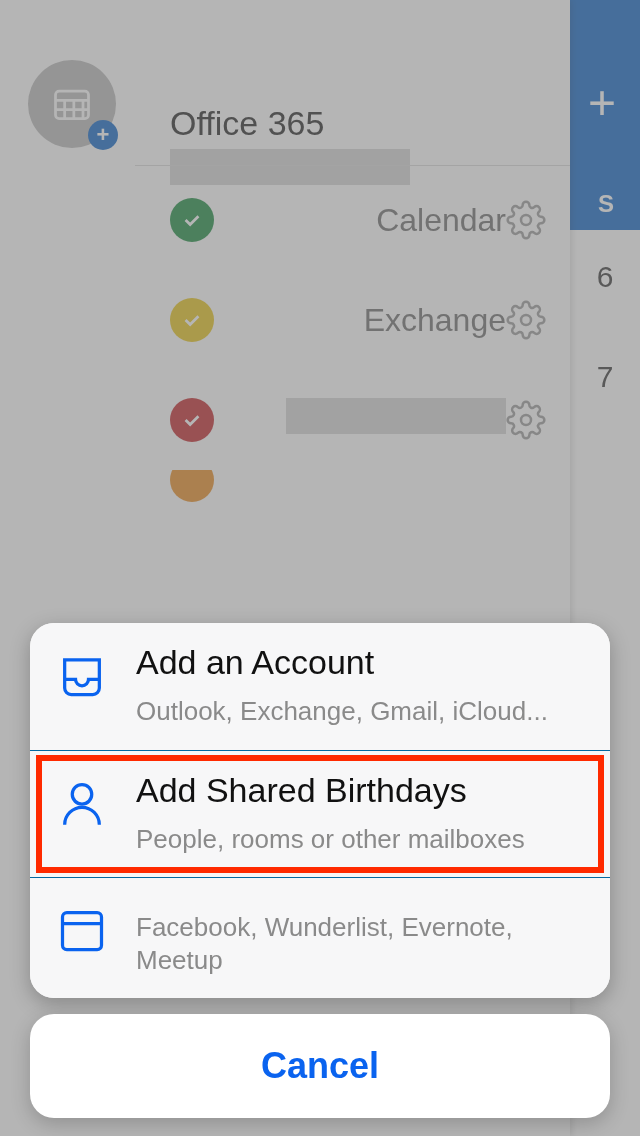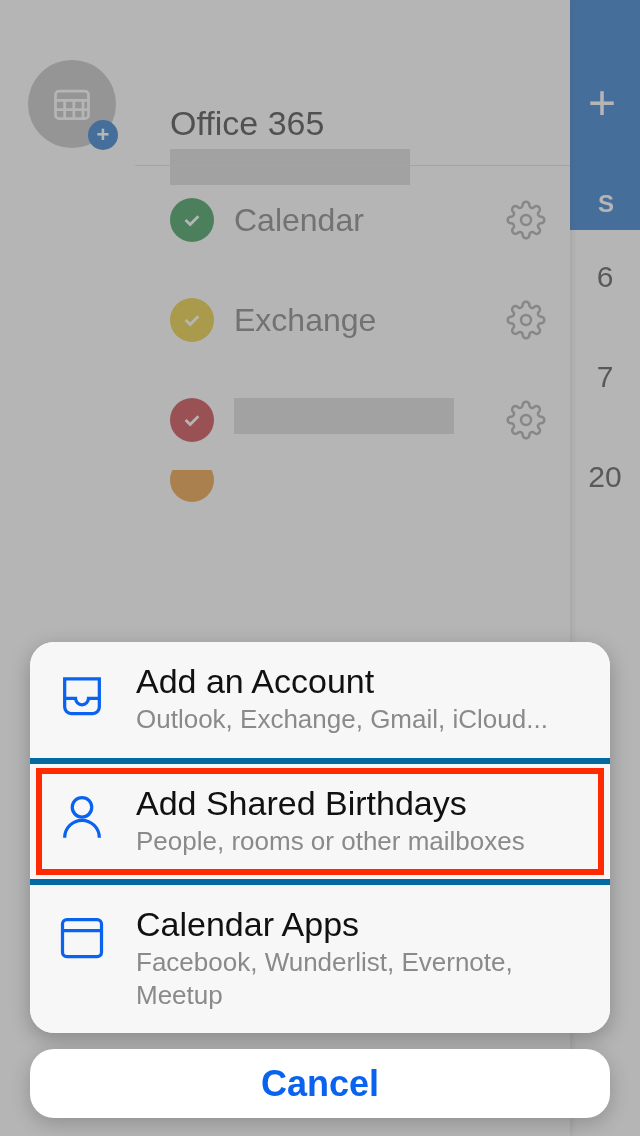--- a/index.html
+++ b/index.html
@@ -56,21 +56,21 @@
     position:absolute; top:60px; left:170px; right:0;margin-top:44px;
   }
   .account-header h2 { font-size:34px; font-weight:400; color:#222;}
   .account-header .redacted {
     margin-top:6px; width:240px; height:36px; background:#d6d6d6;
   }
   .divider-top {
     position:absolute; top:165px; left:135px; right:0; height:1px; background:#d9d9d9;
   }
 
-  .cal-list { position:absolute; top:170px; left:170px; right:24px; }
+  .cal-list { position:absolute; top:170px; left:170px; right:24px;text-align:right; }
   .cal-item { display:flex; align-items:center; height:100px; }
   .check {
     width:44px; height:44px; border-radius:50%; display:flex; align-items:center; justify-content:center;
     color:#fff;
   }
   .check.green { background:#178a3c; }
   .check.yellow { background:#e7c314; }
   .check.red { background:#c02227; }
   .check.orange { background:#e88b1e; }
   .check svg { width:22px; height:22px; }
@@ -82,55 +82,54 @@
   
   .sheet-wrap {
     position:absolute; left:30px; right:30px; bottom:18px;
   }
   .sheet {
     background:#f7f7f8; border-radius:24px; overflow:hidden;
     box-shadow: 0 6px 20px rgba(0,0,0,0.25);
   }
   .sheet-item {
     display:flex; align-items:flex-start; padding:20px 24px 22px 24px;
-    border-bottom:6px solid #0369a1; background:#f7f7f8; position:relative;
+    border-bottom:1px solid #0369a1; background:#f7f7f8; position:relative;
   }
   .sheet-item:last-child { border-bottom:none; }
   .sheet-icon {
     width:56px; height:56px; flex:0 0 56px; margin-top:4px; margin-right:26px;
     color:#0a63ef; display:flex; align-items:center; justify-content:center;
   }
   .sheet-icon svg { width:52px; height:52px; }
   .sheet-text .title { font-size:34px; color:#111; font-weight:400; }
-  .sheet-text .sub { font-size:26px; color:#8a8a8a; margin-top:2px; line-height:1.25;}
+  .sheet-text .sub { font-size:26px; color:#8a8a8a; margin-top:13px; line-height:1.25;}
   .highlight-box {
     position:absolute; left:6px; right:6px; top:4px; bottom:4px;
     border:6px solid #ff2a00; pointer-events:none;
   }
 
   .cancel-btn {
-    margin-top:16px; background:#fff; border-radius:24px; height:69px;
+    margin-top:16px; background:#fff; border-radius:24px; height:104px;
     display:flex; align-items:center; justify-content:center;
     font-size:36px; font-weight:600; color:#0a63ef;
     box-shadow: 0 6px 20px rgba(0,0,0,0.2);
   }
 </style>
 </head>
 <body>
 
 <div class="bg-root">
 
   <div class="right-strip">
     <div class="plus">+</div>
     <div class="s-label">S</div>
   </div>
   <div class="right-dates">
     <div class="d">6</div>
     <div class="d">7</div>
-    <div class="d">20</div>
   </div>
 
   <div class="sidebar">
     <div class="avatar-wrap">
       <div class="avatar-circle">
         <svg viewBox="0 0 24 24" fill="none" stroke="#fff" stroke-width="1.5">
           <rect x="3" y="5" width="18" height="15" rx="2"></rect>
           <line x1="3" y1="10" x2="21" y2="10"></line>
           <line x1="8" y1="10" x2="8" y2="20"></line>
           <line x1="13" y1="10" x2="13" y2="20"></line>
@@ -236,21 +235,20 @@
 
 
     <div class="sheet-item">
       <div class="sheet-icon">
         <svg viewBox="0 0 24 24" fill="none" stroke="currentColor" stroke-width="1.5">
           <rect x="3" y="4" width="18" height="17" rx="2"></rect>
           <line x1="3" y1="9" x2="21" y2="9"></line>
         </svg>
       </div>
       <div class="sheet-text">
-        <div class="title">Calendar Apps</div>
         <div class="sub">Facebook, Wunderlist, Evernote, Meetup</div>
       </div>
     </div>
 
   </div>
 
   <div class="cancel-btn">Cancel</div>
 </div>
 
 </body></html>

